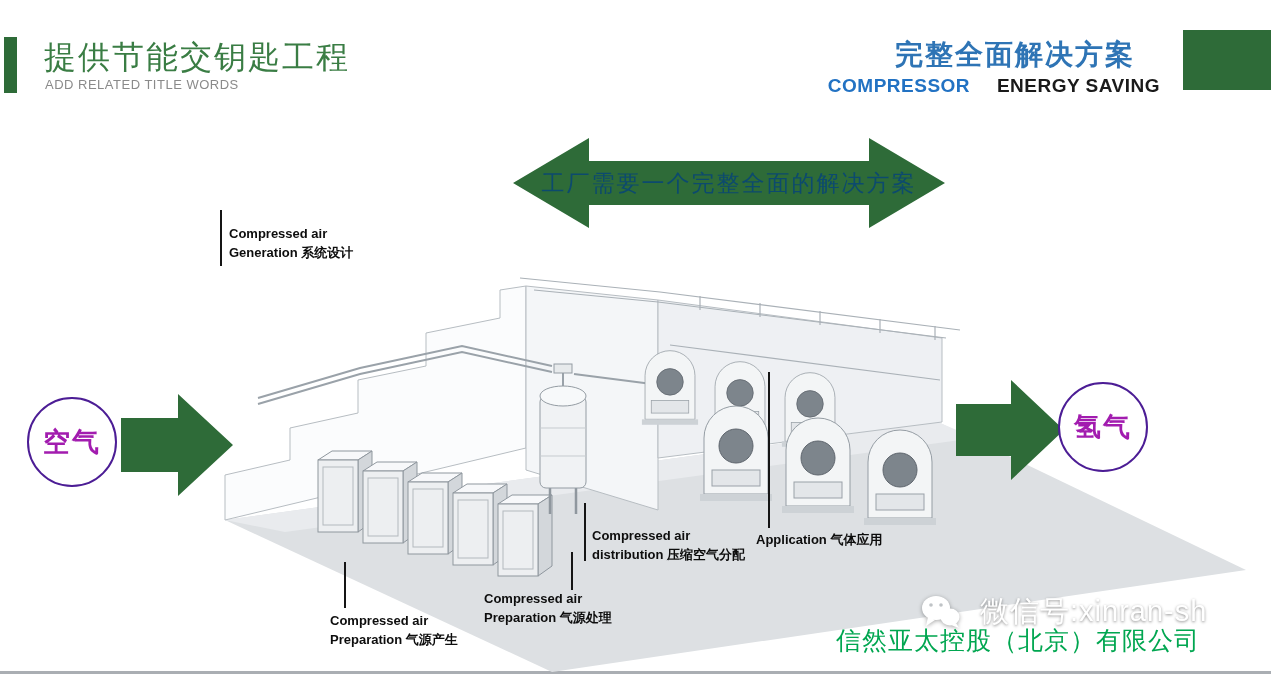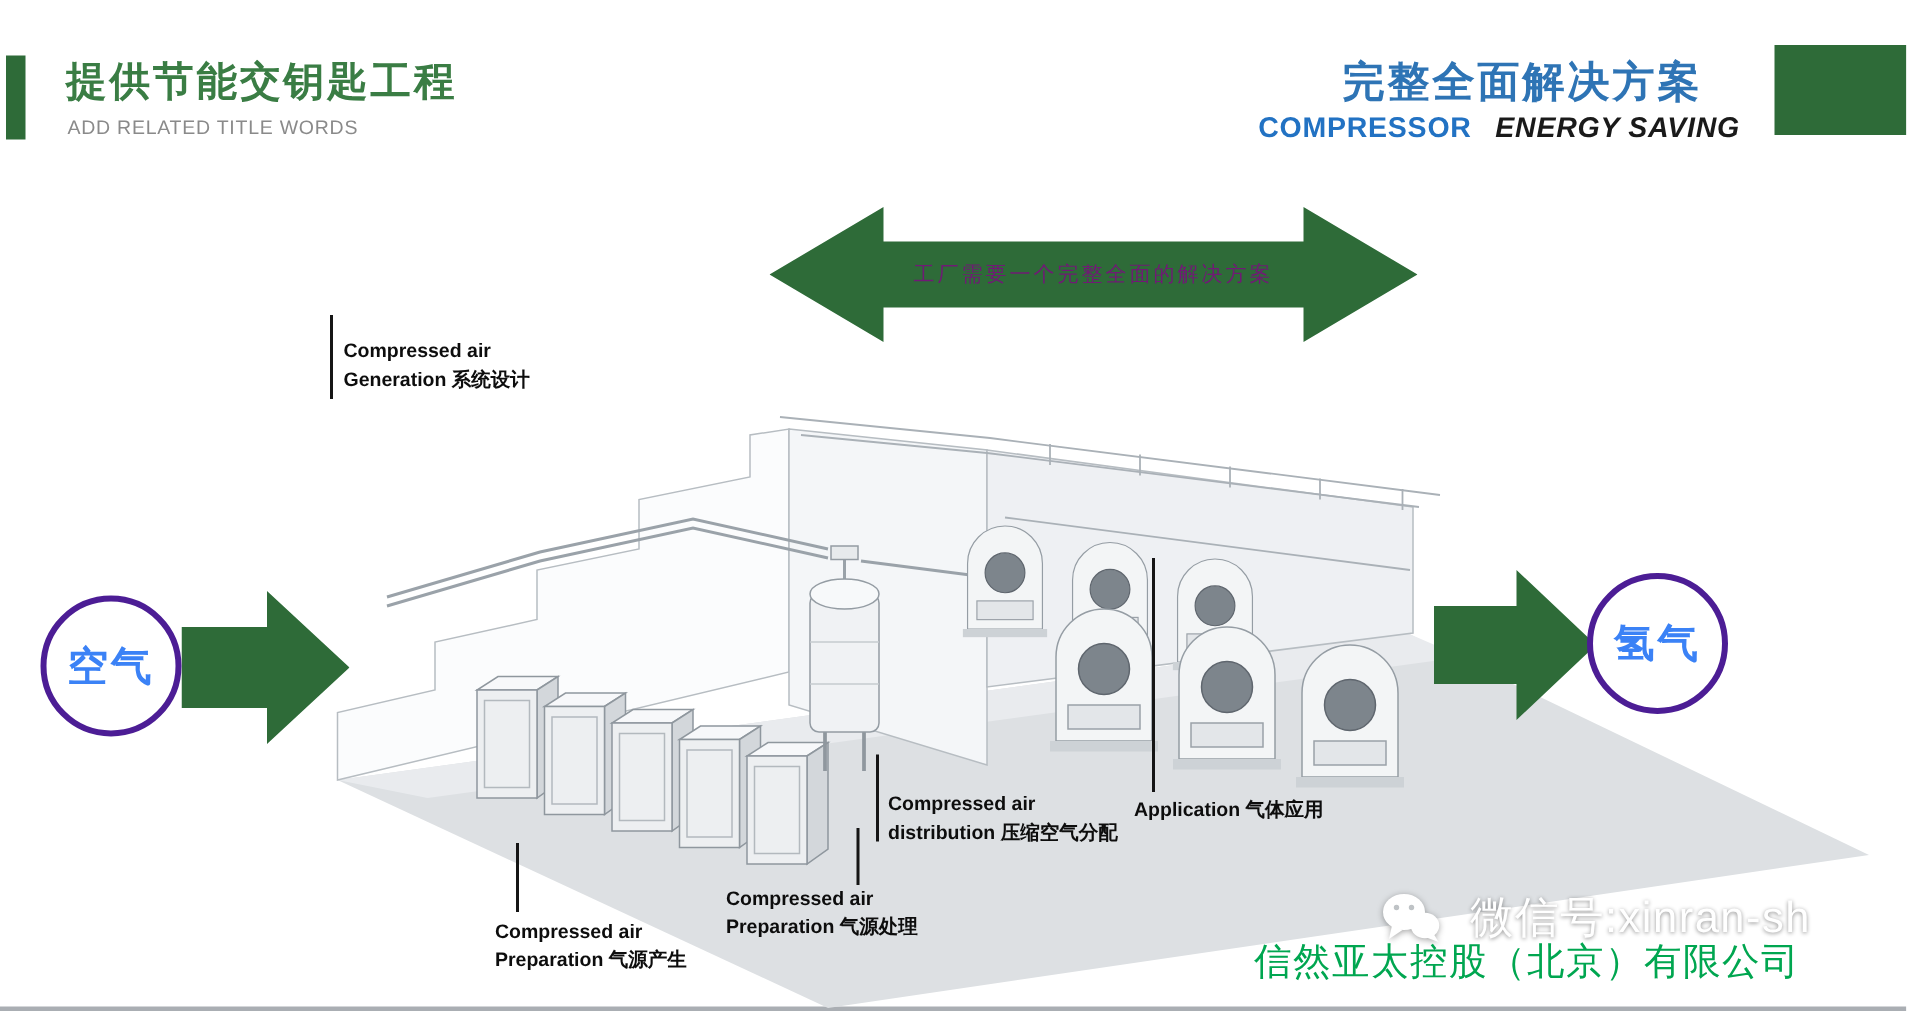--- a/index.html
+++ b/index.html
@@ -4,40 +4,40 @@
 <style>
   html,body { margin:0; padding:0; background:#ffffff; }
   .slide {
     position:relative; width:1271px; height:679px; background:#ffffff;
     overflow:hidden; font-family:"Liberation Sans", sans-serif;
   }
   
   .accent-bar { position:absolute; left:4px; top:37px; width:13px; height:56px; background:#2e6b38; }
   .title-left {
     position:absolute; left:44px; top:36px; margin:0;
-    font-family:"Liberation Serif", serif; font-size:27px; font-weight:700;
+    font-family:"Liberation Serif", serif; font-size:32px; font-weight:400;
     color:#3a7d44; letter-spacing:2px;
   }
   .subtitle-left { position:absolute; left:45px; top:77px; font-size:13px; color:#8a8a8a; letter-spacing:.5px;text-align:center; }
   .corner-block { position:absolute; left:1183px; top:30px; width:88px; height:60px; background:#2e6b38; }
   .title-right {
     position:absolute; right:136px; top:36px;
     font-family:"Liberation Serif", serif; font-size:28px; font-weight:700;
     color:#2e74b5; letter-spacing:2px;
   }
   .en-right { position:absolute; right:111px; top:75px; font-size:19px; font-weight:700; letter-spacing:.5px; white-space:nowrap; }
   .en-blue { color:#2272c3; }
-  .en-dark { color:#1a1a1a; margin-left:10px;font-style:italic; }
+  .en-dark { color:#1a1a1a; margin-left:21px; }
 
   
   .banner-arrow { position:absolute; left:513px; top:133px; width:432px; height:100px; }
   .banner-text {
     position:absolute; left:513px; top:133px; width:432px; height:100px;
     display:flex; align-items:center; justify-content:center;
-    color:#701a75; font-size:14px; letter-spacing:2px; z-index:2;
+    color:#0c4a6e; font-size:23px; letter-spacing:2px; z-index:2;
   }
 
   
   .factory { position:absolute; left:200px; top:270px; width:1071px; height:409px; z-index:1; }
 
   
   .vline { position:absolute; width:0; border-left:2px solid #151515; z-index:3; }
   #line-generation      { left:220px; top:210px; height:56px; }
   #line-distribution    { left:584px; top:503px; height:58px; }
   #line-application     { left:768px; top:372px; height:156px; }
@@ -48,23 +48,23 @@
     line-height:19px; white-space:nowrap; z-index:3;
   }
   #callout-generation      { left:229px; top:224px; }
   #callout-distribution    { left:592px; top:526px; }
   #callout-application     { left:756px; top:530px; }
   #callout-prep-treatment  { left:484px; top:589px; }
   #callout-prep-generation { left:330px; top:611px; }
 
   
   .gas-circle {
-    position:absolute; width:86px; height:86px; border:4px solid #4c1d95; border-radius:50%;
+    position:absolute; width:86px; height:86px; border:2px solid #4c1d95; border-radius:50%;
     background:#ffffff; display:flex; align-items:center; justify-content:center;
-    font-size:27px; font-weight:700; color:#3b82f6; letter-spacing:2px; z-index:3;
+    font-size:27px; font-weight:700; color:#a21caf; letter-spacing:2px; z-index:3;
   }
   #circle-air      { left:27px;  top:397px; }
   #circle-hydrogen { left:1058px; top:382px;text-align:center; }
   .flow-arrow { position:absolute; z-index:2; }
   #arrow-left  { left:121px; top:394px; }
   #arrow-right { left:956px; top:380px; }
 
   
   .watermark {
     position:absolute; left:920px; top:592px; display:flex; align-items:center; gap:20px;

